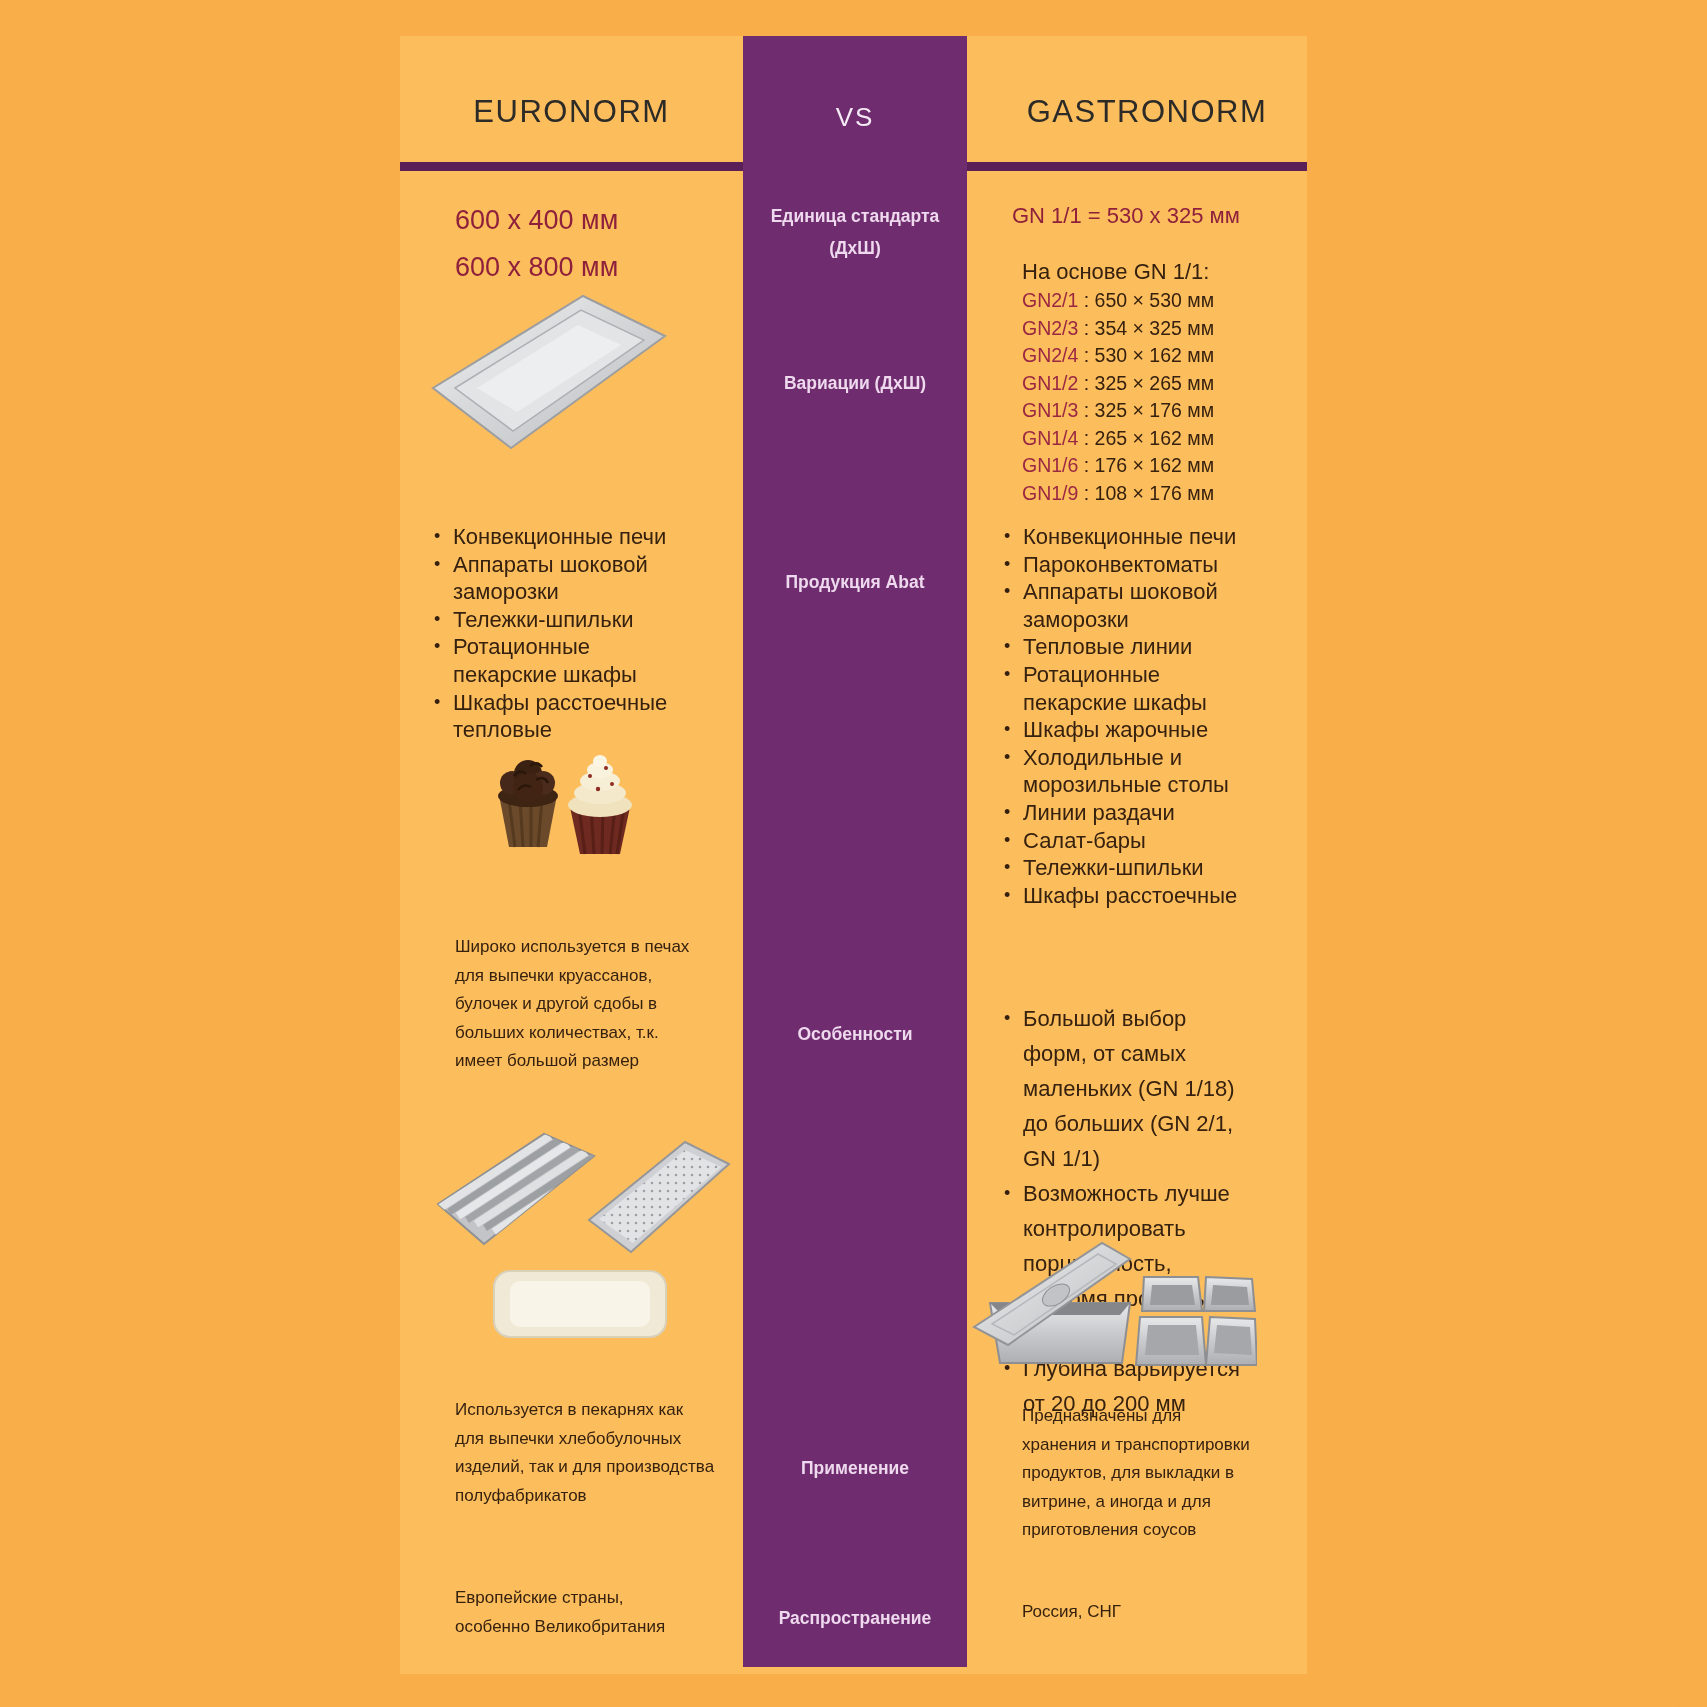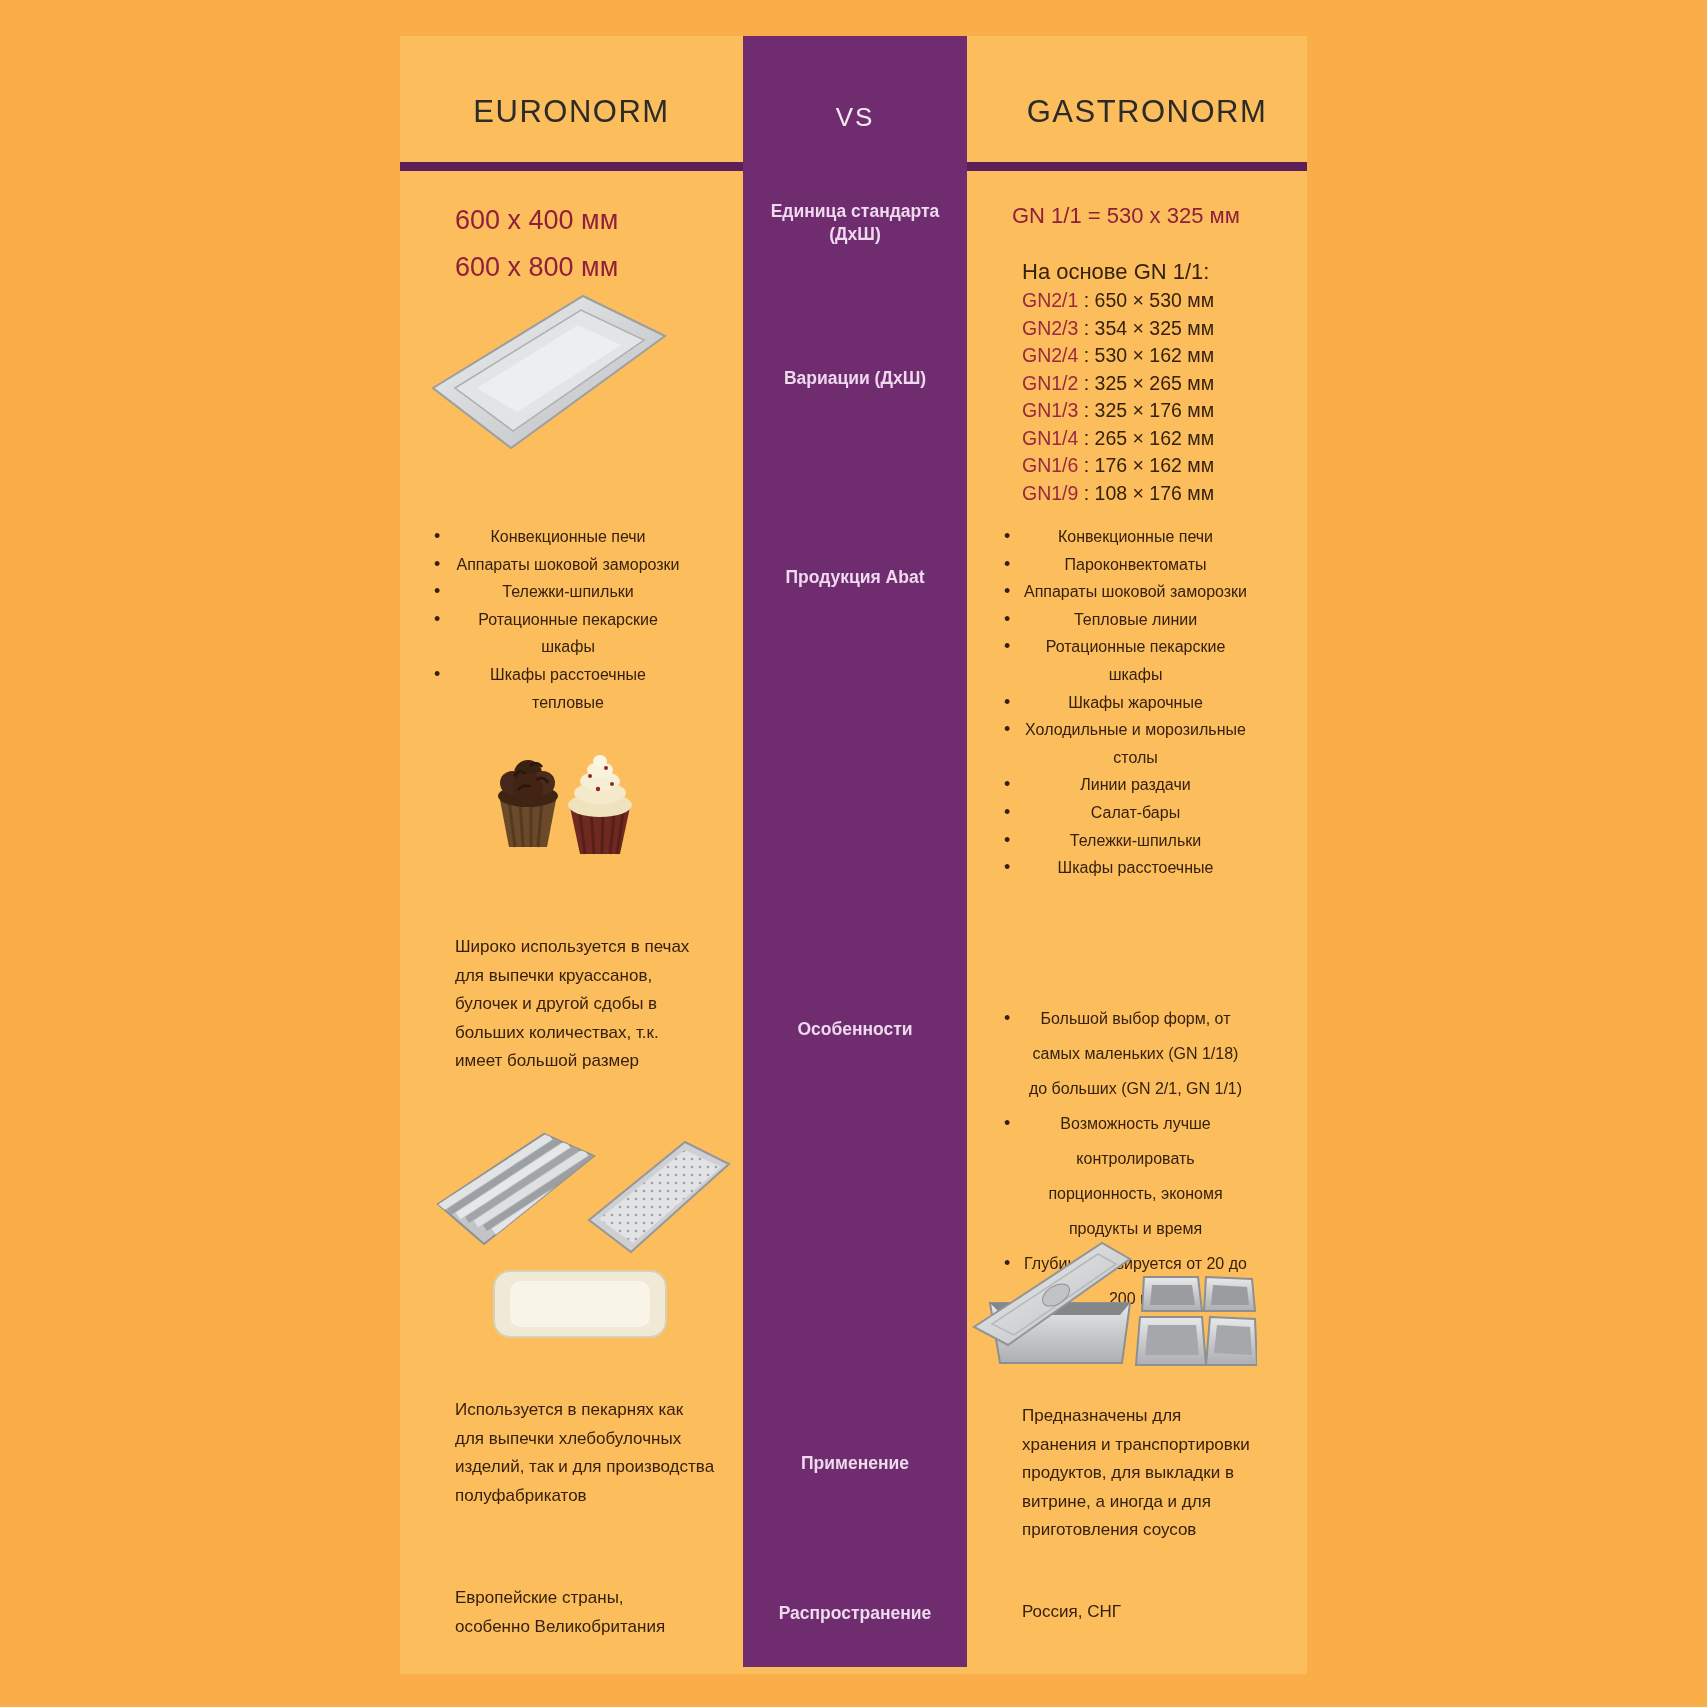--- a/index.html
+++ b/index.html
@@ -11,30 +11,30 @@
   .hline{position:absolute;left:400px;top:162px;width:907px;height:9px;
          background:var(--divider,#5B2057);z-index:1;}
   .vscol{position:absolute;left:743px;top:36px;width:224px;height:1631px;
          background:var(--purple,#6F2C6E);z-index:2;}
   .abs{position:absolute;z-index:3;}
   .col-header{width:343px;text-align:center;font-size:31px;letter-spacing:1.5px;
          color:var(--header-text,#2C2B27);}
   .vs-text{left:743px;top:102px;width:224px;text-align:center;font-size:26px;
          letter-spacing:2px;color:var(--vs-text,#F4E9F4);}
   .plabel{left:743px;width:224px;text-align:center;font-weight:bold;
-         font-size:17.5px;line-height:23px;color:var(--label-text,#EED9EE);
+         font-size:17.5px;line-height:32px;color:var(--label-text,#EED9EE);
          white-space:pre-line;}
   .maroon-dims{left:455px;top:197px;font-size:27px;line-height:47px;
          color:var(--maroon,#8E203C);white-space:pre-line;}
   .gn-main{left:1012px;top:203px;font-size:22px;color:var(--maroon,#8E203C);}
   .gn-intro{left:1022px;top:259px;font-size:22px;color:var(--dark-text,#3B2212);}
   .gn-list{left:1022px;top:287px;font-size:19.5px;line-height:27.5px;}
   .gn-code{color:var(--gn-code,#9B2842);}
   .gn-rest{color:var(--dark-text,#3B2212);}
-  .b-list{font-size:16px;line-height:27.6px;color:var(--dark-text,#3B2212);text-align:center;}
+  .b-list{font-size:22px;line-height:27.6px;color:var(--dark-text,#3B2212);}
   .b-item{position:relative;padding-left:21px;}
   .b-item::before{content:"\2022";position:absolute;left:2px;top:0;font-size:18px;}
   .para{font-size:17px;line-height:28.5px;color:var(--dark-text,#3B2212);
         white-space:pre-line;}
 </style>
 </head>
 <body>
 
 <div class="stage">
   <div class="panel"></div>

